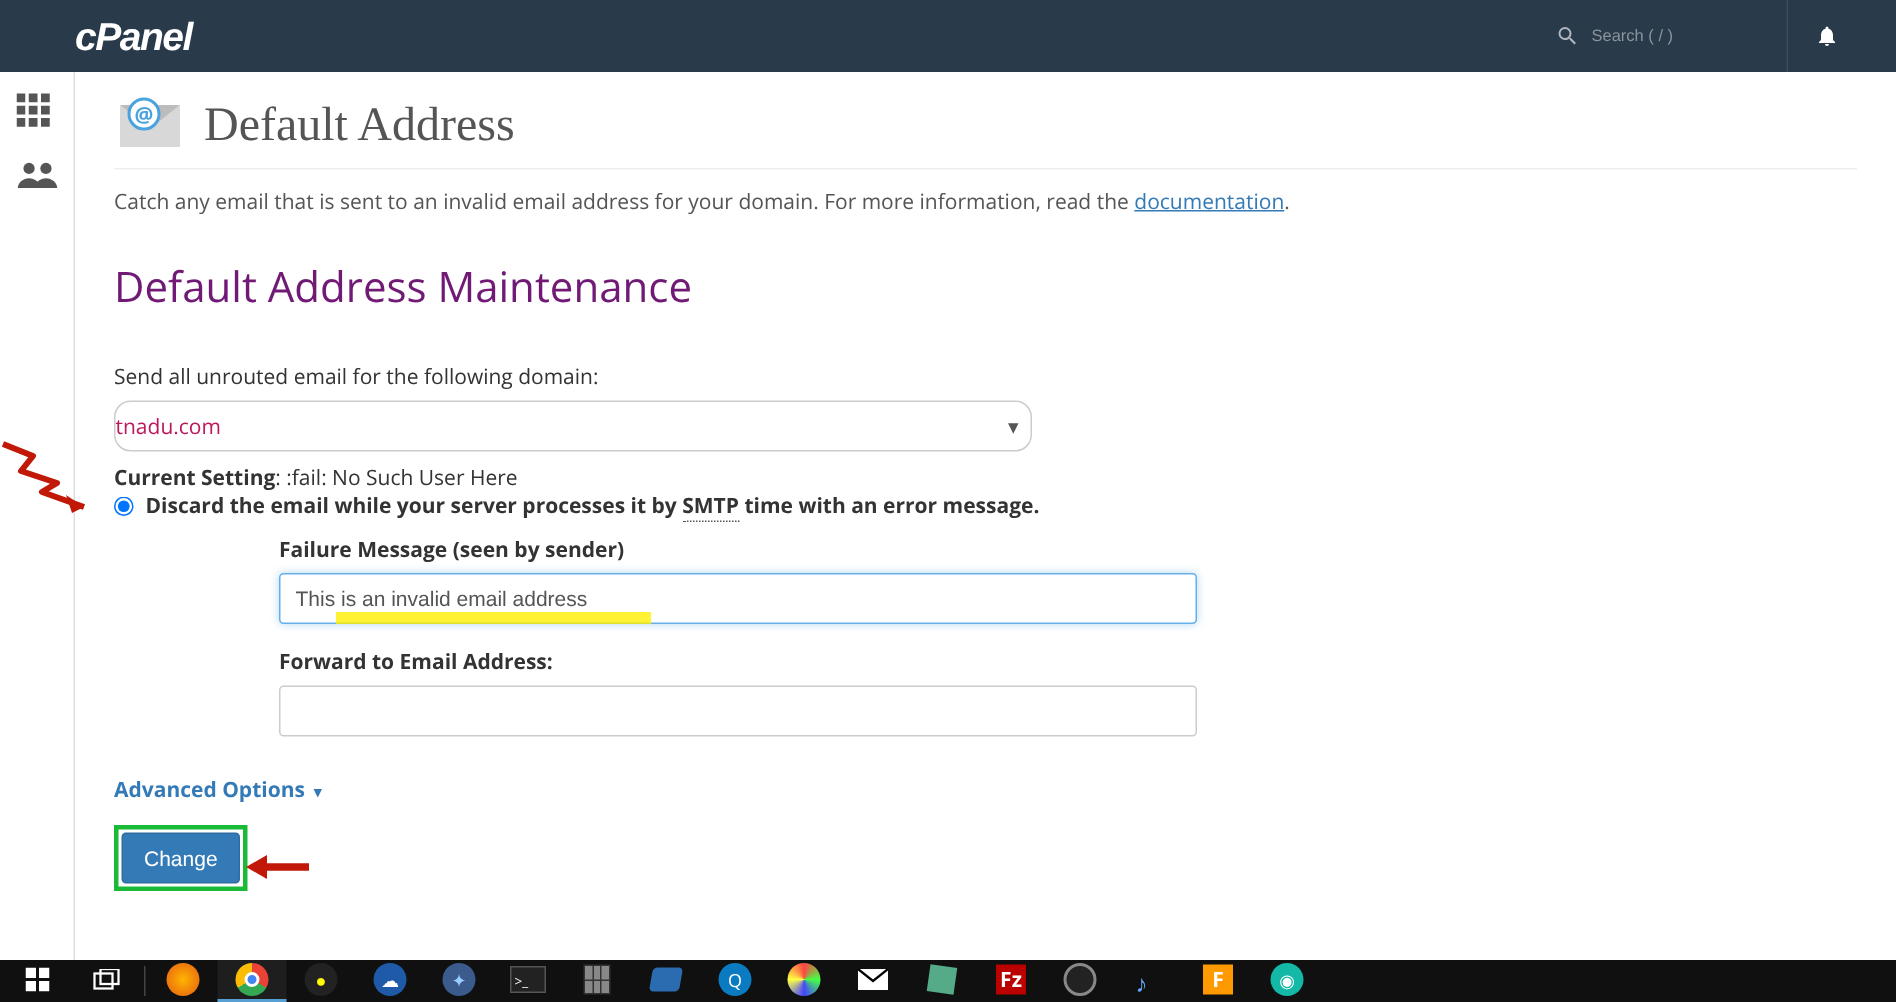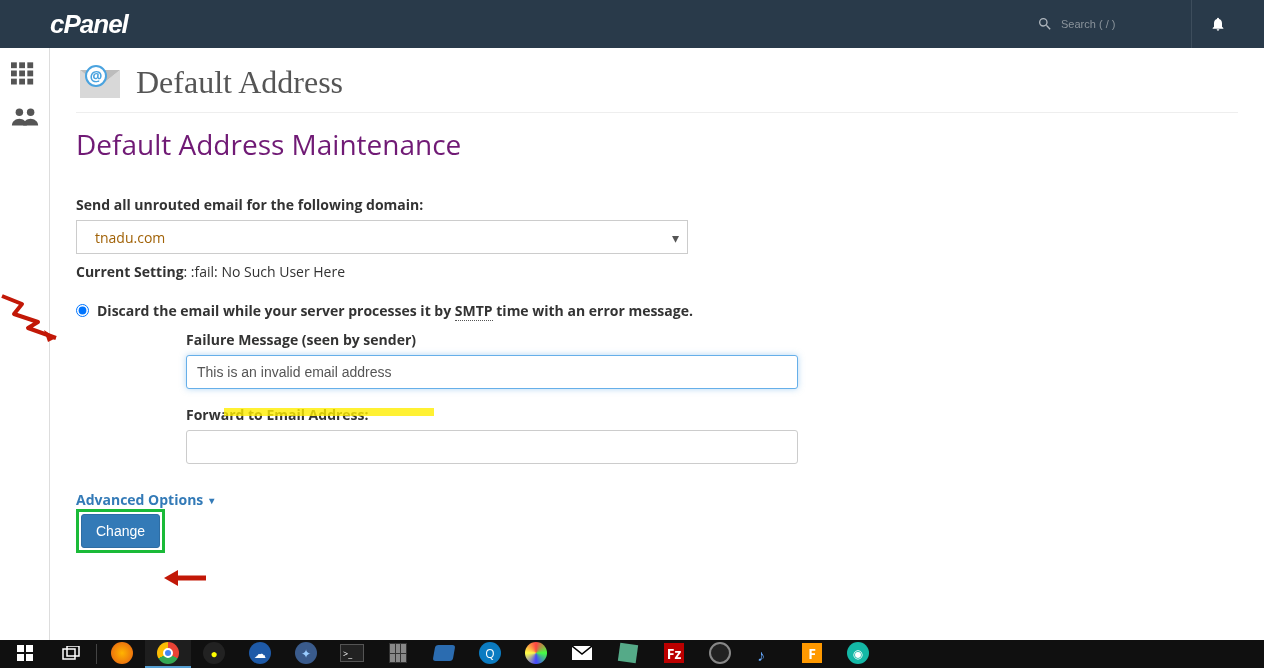--- a/index.html
+++ b/index.html
@@ -26,42 +26,42 @@
 
 
 .main { position: absolute; left: 50px; right: 0; top: 48px; bottom: 28px; padding: 14px 26px; overflow: hidden; }
 .page-header { display: flex; align-items: center; margin-bottom: 12px; border-bottom: 1px solid #eee; padding-bottom: 10px; }
 .page-header-icon { width: 48px; height: 40px; margin-right: 12px; position: relative; }
 .page-title { font-size: 32px; font-weight: 300; color: #555; font-family: Liberation Serif, serif; }
 .intro { color: #555; margin-bottom: 28px; }
 .intro a { color: #337ab7; text-decoration: underline; }
 
 h2.section-title { font-size: 28px; font-weight: 400; color: #701a75; margin-bottom: 10px; }
-.label-bold { font-weight: bold; color: #333; margin-bottom: 6px; display: block; margin-top: 32px; }
-
-.domain-select { width: 612px; height: 34px; border: 1px solid #ccc; border-radius: 0; padding: 0 18px; font-size: 14px; color: #a16207; background: #fff; cursor: pointer; position: relative; display: flex; align-items: center; }
+.label-bold { font-weight: normal; color: #333; margin-bottom: 6px; display: block; margin-top: 32px; }
+
+.domain-select { width: 612px; height: 34px; border: 1px solid #ccc; border-radius: 11px; padding: 0 0; font-size: 14px; color: #be185d; background: #fff; cursor: pointer; position: relative; display: flex; align-items: center; }
 .domain-select::after { content: "▾"; position: absolute; right: 8px; color: #555; }
 
-.current-setting { margin-top: 8px; margin-bottom: 20px; }
+.current-setting { margin-top: 8px; }
 .current-setting b { font-weight: bold; }
 
 .radio-row { display: flex; align-items: flex-start; margin-bottom: 10px; }
 .radio-row input[type=radio] { margin-right: 8px; margin-top: 3px; cursor: pointer; }
 .radio-label { font-weight: bold; }
 .radio-label .smtp { border-bottom: 1px dotted #555; cursor: help; }
 
 .sub-block { margin-left: 110px; margin-top: 6px; margin-bottom: 16px; }
 .sub-label { font-weight: bold; display: block; margin-bottom: 6px; }
 .failure-input { width: 612px; height: 34px; border: 1px solid #66afe9; box-shadow: 0 0 6px rgba(102,175,233,0.5); border-radius: 3px; padding: 0 10px; font-size: 14px; color: #555; outline: none; }
 .forward-input { width: 612px; height: 34px; border: 1px solid #ccc; border-radius: 3px; padding: 0 10px; font-size: 14px; color: #555; }
 
 .adv-options { color: #337ab7; cursor: pointer; margin-top: 10px; font-weight: bold; display: inline-flex; align-items: center; }
 .adv-options::after { content: "▾"; margin-left: 6px; font-size: 10px; }
 
-.change-btn-wrap { margin-top: 0; display: inline-block; border: 3px solid #1aba38; padding: 2px; }
+.change-btn-wrap { margin-top: 14px; display: inline-block; border: 3px solid #1aba38; padding: 2px; }
 .change-btn { background: #337ab7; color: #fff; border: 1px solid #2e6da4; padding: 8px 14px; font-size: 14px; cursor: pointer; border-radius: 3px; }
 
 
 .lightning { position: absolute; left: -2px; top: 284px; }
 .yellow-underline { position: absolute; left: 224px; top: 408px; width: 210px; height: 8px; background: #ffee00; opacity: 0.8; }
 .red-arrow { position: absolute; left: 164px; top: 566px; }
 
 
 .taskbar { position: absolute; bottom: 0; left: 0; right: 0; height: 28px; background: #101010; display: flex; align-items: center; padding: 0 2px; }
 .task-icon { width: 46px; height: 28px; display: flex; align-items: center; justify-content: center; color: #fff; font-size: 14px; cursor: pointer; border-bottom: 2px solid transparent; }
@@ -118,20 +118,23 @@
       <svg width="48" height="40" viewBox="0 0 48 40">
           <polygon points="4,8 24,24 44,8 44,36 4,36" fill="#d8d8d8"></polygon>
           <polygon points="4,8 24,24 44,8" fill="#bcbcbc"></polygon>
           <circle cx="20" cy="14" r="10" fill="#fff" stroke="#4aa3df" stroke-width="2"></circle>
           <text x="20" y="19" text-anchor="middle" font-size="14" fill="#4aa3df" font-weight="bold">@</text>
         </svg>
     </div>
     <h1 class="page-title">Default Address</h1>
   </div>
 
+  <p class="intro">
+    <span>Catch any email that is sent to an invalid email address for your domain. For more information, read the </span><a href="#">documentation</a><span>.</span>
+  </p>
 
   <h2 class="section-title">Default Address Maintenance</h2>
 
   <label class="label-bold">Send all unrouted email for the following domain:</label>
   <div class="domain-select">
     <span>tnadu.com</span>
   </div>
 
   <div class="current-setting">
     <b>Current Setting</b><span>: :fail: No Such User Here</span>

